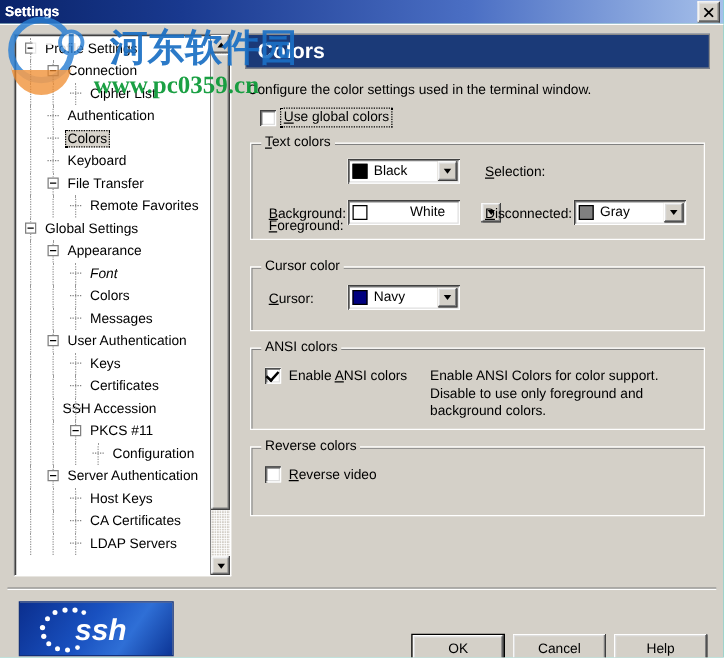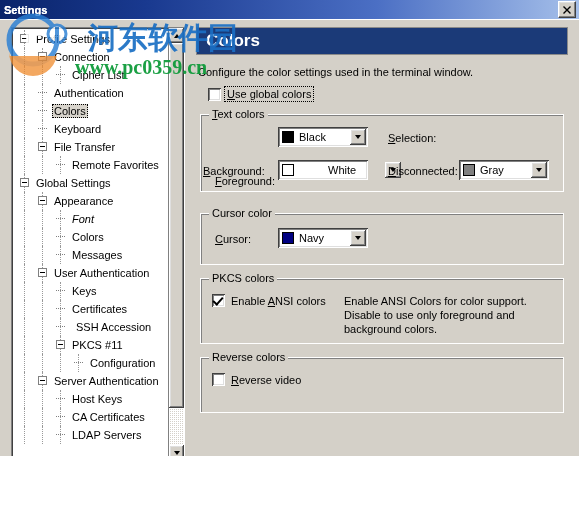--- a/index.html
+++ b/index.html
@@ -8,21 +8,21 @@
     background: #ffffff;
   }
   body {
     font-family: "Liberation Sans", sans-serif;
     font-size: 11px;
     -webkit-font-smoothing: none;
   }
   #app {
     position: relative;
     width: 579px;
-    height: 456px;
+    height: 526px;
     overflow: hidden;
     background: #14b8a6;
   }
 
   
   .titlebar {
     position: absolute;
     left: 0; top: 0;
     width: 579px; height: 19px;
     background: linear-gradient(to right, #0a246a 0%, #19398f 25%, #4b6fc4 65%, #a6c0ea 100%);
@@ -396,21 +396,21 @@
           <div class="tree-row"><span class="vline" style="left: 12px;"></span><span class="vline" style="left: 30px;"></span><span class="expander" style="left: 26px;"></span><span class="tree-label" style="margin-left: 40px;">File Transfer</span></div>
           <div class="tree-row"><span class="vline" style="left: 12px;"></span><span class="vline" style="left: 30px;"></span><span class="vline" style="left: 48px;"></span><span class="leafdash" style="left: 44px;"></span><span class="tree-label" style="margin-left: 58px;">Remote Favorites</span></div>
           <div class="tree-row"><span class="vline" style="left: 12px;"></span><span class="expander" style="left: 8px;"></span><span class="tree-label" style="margin-left: 22px;">Global Settings</span></div>
           <div class="tree-row"><span class="vline" style="left: 12px;"></span><span class="vline" style="left: 30px;"></span><span class="expander" style="left: 26px;"></span><span class="tree-label" style="margin-left: 40px;">Appearance</span></div>
           <div class="tree-row"><span class="vline" style="left: 12px;"></span><span class="vline" style="left: 30px;"></span><span class="vline" style="left: 48px;"></span><span class="leafdash" style="left: 44px;"></span><span class="tree-label" style="margin-left: 58px; font-style: italic;">Font</span></div>
           <div class="tree-row"><span class="vline" style="left: 12px;"></span><span class="vline" style="left: 30px;"></span><span class="vline" style="left: 48px;"></span><span class="leafdash" style="left: 44px;"></span><span class="tree-label" style="margin-left: 58px;">Colors</span></div>
           <div class="tree-row"><span class="vline" style="left: 12px;"></span><span class="vline" style="left: 30px;"></span><span class="vline" style="left: 48px;"></span><span class="leafdash" style="left: 44px;"></span><span class="tree-label" style="margin-left: 58px;">Messages</span></div>
           <div class="tree-row"><span class="vline" style="left: 12px;"></span><span class="vline" style="left: 30px;"></span><span class="expander" style="left: 26px;"></span><span class="tree-label" style="margin-left: 40px;">User Authentication</span></div>
           <div class="tree-row"><span class="vline" style="left: 12px;"></span><span class="vline" style="left: 30px;"></span><span class="vline" style="left: 48px;"></span><span class="leafdash" style="left: 44px;"></span><span class="tree-label" style="margin-left: 58px;">Keys</span></div>
           <div class="tree-row"><span class="vline" style="left: 12px;"></span><span class="vline" style="left: 30px;"></span><span class="vline" style="left: 48px;"></span><span class="leafdash" style="left: 44px;"></span><span class="tree-label" style="margin-left: 58px;">Certificates</span></div>
-          <div class="tree-row"><span class="vline" style="left: 12px;"></span><span class="vline" style="left: 30px;"></span><span class="vline" style="left: 48px;"></span><span class="leafdash" style="left: 44px;"></span><span class="tree-label" style="margin-left: 62px;">SSH Accession</span></div>
+          <div class="tree-row"><span class="vline" style="left: 12px;"></span><span class="vline" style="left: 30px;"></span><span class="vline" style="left: 48px;"></span><span class="leafdash" style="left: 44px;"></span><span class="tree-label" style="margin-left: 36px;">SSH Accession</span></div>
           <div class="tree-row"><span class="vline" style="left: 12px;"></span><span class="vline" style="left: 30px;"></span><span class="vline" style="left: 48px;"></span><span class="expander" style="left: 44px;"></span><span class="tree-label" style="margin-left: 58px;">PKCS #11</span></div>
           <div class="tree-row"><span class="vline" style="left: 12px;"></span><span class="vline" style="left: 30px;"></span><span class="vline" style="left: 48px;"></span><span class="vline" style="left: 66px;"></span><span class="leafdash" style="left: 62px;"></span><span class="tree-label" style="margin-left: 76px;">Configuration</span></div>
           <div class="tree-row"><span class="vline" style="left: 12px;"></span><span class="vline" style="left: 30px;"></span><span class="expander" style="left: 26px;"></span><span class="tree-label" style="margin-left: 40px;">Server Authentication</span></div>
           <div class="tree-row"><span class="vline" style="left: 12px;"></span><span class="vline" style="left: 30px;"></span><span class="vline" style="left: 48px;"></span><span class="leafdash" style="left: 44px;"></span><span class="tree-label" style="margin-left: 58px;">Host Keys</span></div>
           <div class="tree-row"><span class="vline" style="left: 12px;"></span><span class="vline" style="left: 30px;"></span><span class="vline" style="left: 48px;"></span><span class="leafdash" style="left: 44px;"></span><span class="tree-label" style="margin-left: 58px;">CA Certificates</span></div>
           <div class="tree-row"><span class="vline" style="left: 12px;"></span><span class="vline" style="left: 30px;"></span><span class="vline" style="left: 48px;"></span><span class="leafdash" style="left: 44px;"></span><span class="tree-label" style="margin-left: 58px;">LDAP Servers</span></div>
         </div>
       <div class="tree-scroll">
         <div class="sb-btn up">
           <span class="arrow-up"></span>
@@ -442,21 +442,21 @@
 
         <span class="field-label" style="left:14px; top:16px;margin-top:44px;"><span class="u">F</span>oreground:</span>
         <div class="combo" style="left:77px; top:12px; width:90px;">
           <span class="swatch" id="sw-fg" style="background: rgb(0, 0, 0);"></span>
           <span class="combo-text">Black</span>
           <span class="combo-arrow">
             <span class="arrow-down"></span>
           </span>
         </div>
 
-        <span class="field-label" style="left:2px; top:50px;"><span class="u">B</span>ackground:</span>
+        <span class="field-label" style="left:14px; top:50px;"><span class="u">B</span>ackground:</span>
         <div class="combo" style="left:77px; top:45px; width:90px;gap:29px;">
           <span class="swatch" id="sw-bg" style="background: rgb(255, 255, 255);"></span>
           <span class="combo-text">White</span>
           <span class="combo-arrow">
             <span class="arrow-down"></span>
           </span>
         </div>
 
         <span class="field-label" style="left:187px; top:17px;"><span class="u">S</span>election:</span>
 
@@ -477,21 +477,21 @@
         <div class="combo" style="left:77px; top:14px; width:90px;">
           <span class="swatch" id="sw-cur" style="background: rgb(0, 0, 128);"></span>
           <span class="combo-text">Navy</span>
           <span class="combo-arrow">
             <span class="arrow-down"></span>
           </span>
         </div>
       </div>
 
       <div class="groupbox" style="left:4px; top:251px; width:364px; height:66px;">
-        <span class="group-title">PKCS colors</span>
+        <span class="group-title">ANSI colors</span>
 
         <div class="chk-row" style="position:absolute; left:11px; top:15px;">
           <span class="checkbox checked"></span>
           <span class="chk-label">Enable <span class="u">A</span>NSI colors</span>
         </div>
 
         <span class="info-text" style="left:143px; top:15px;">Enable ANSI Colors for color support.
 Disable to use only foreground and
 background colors.</span>
       </div>

